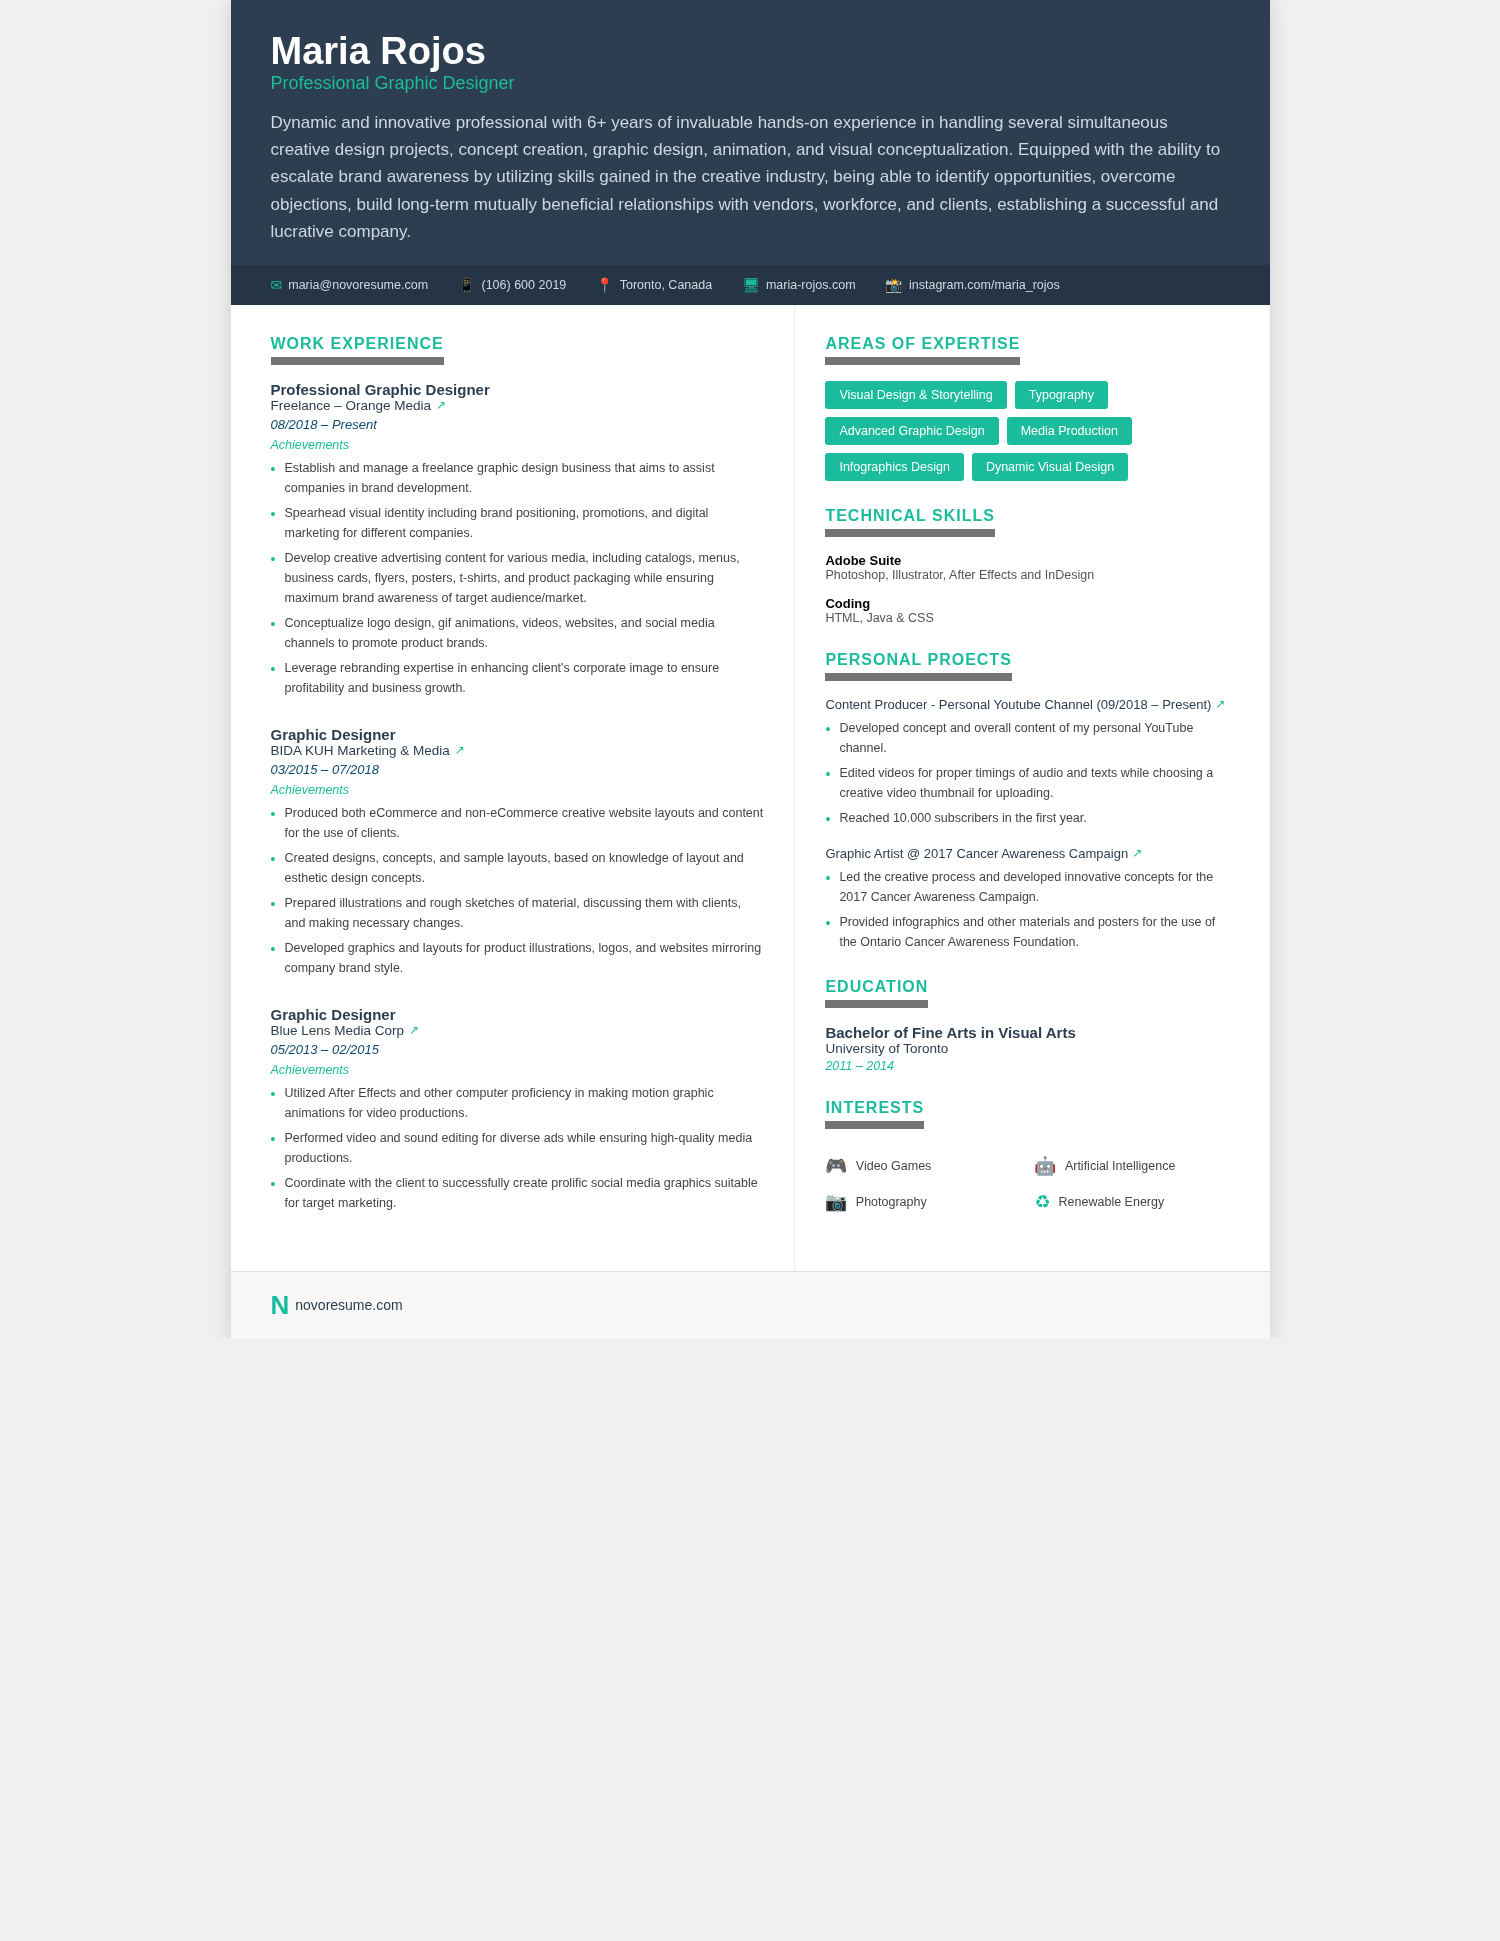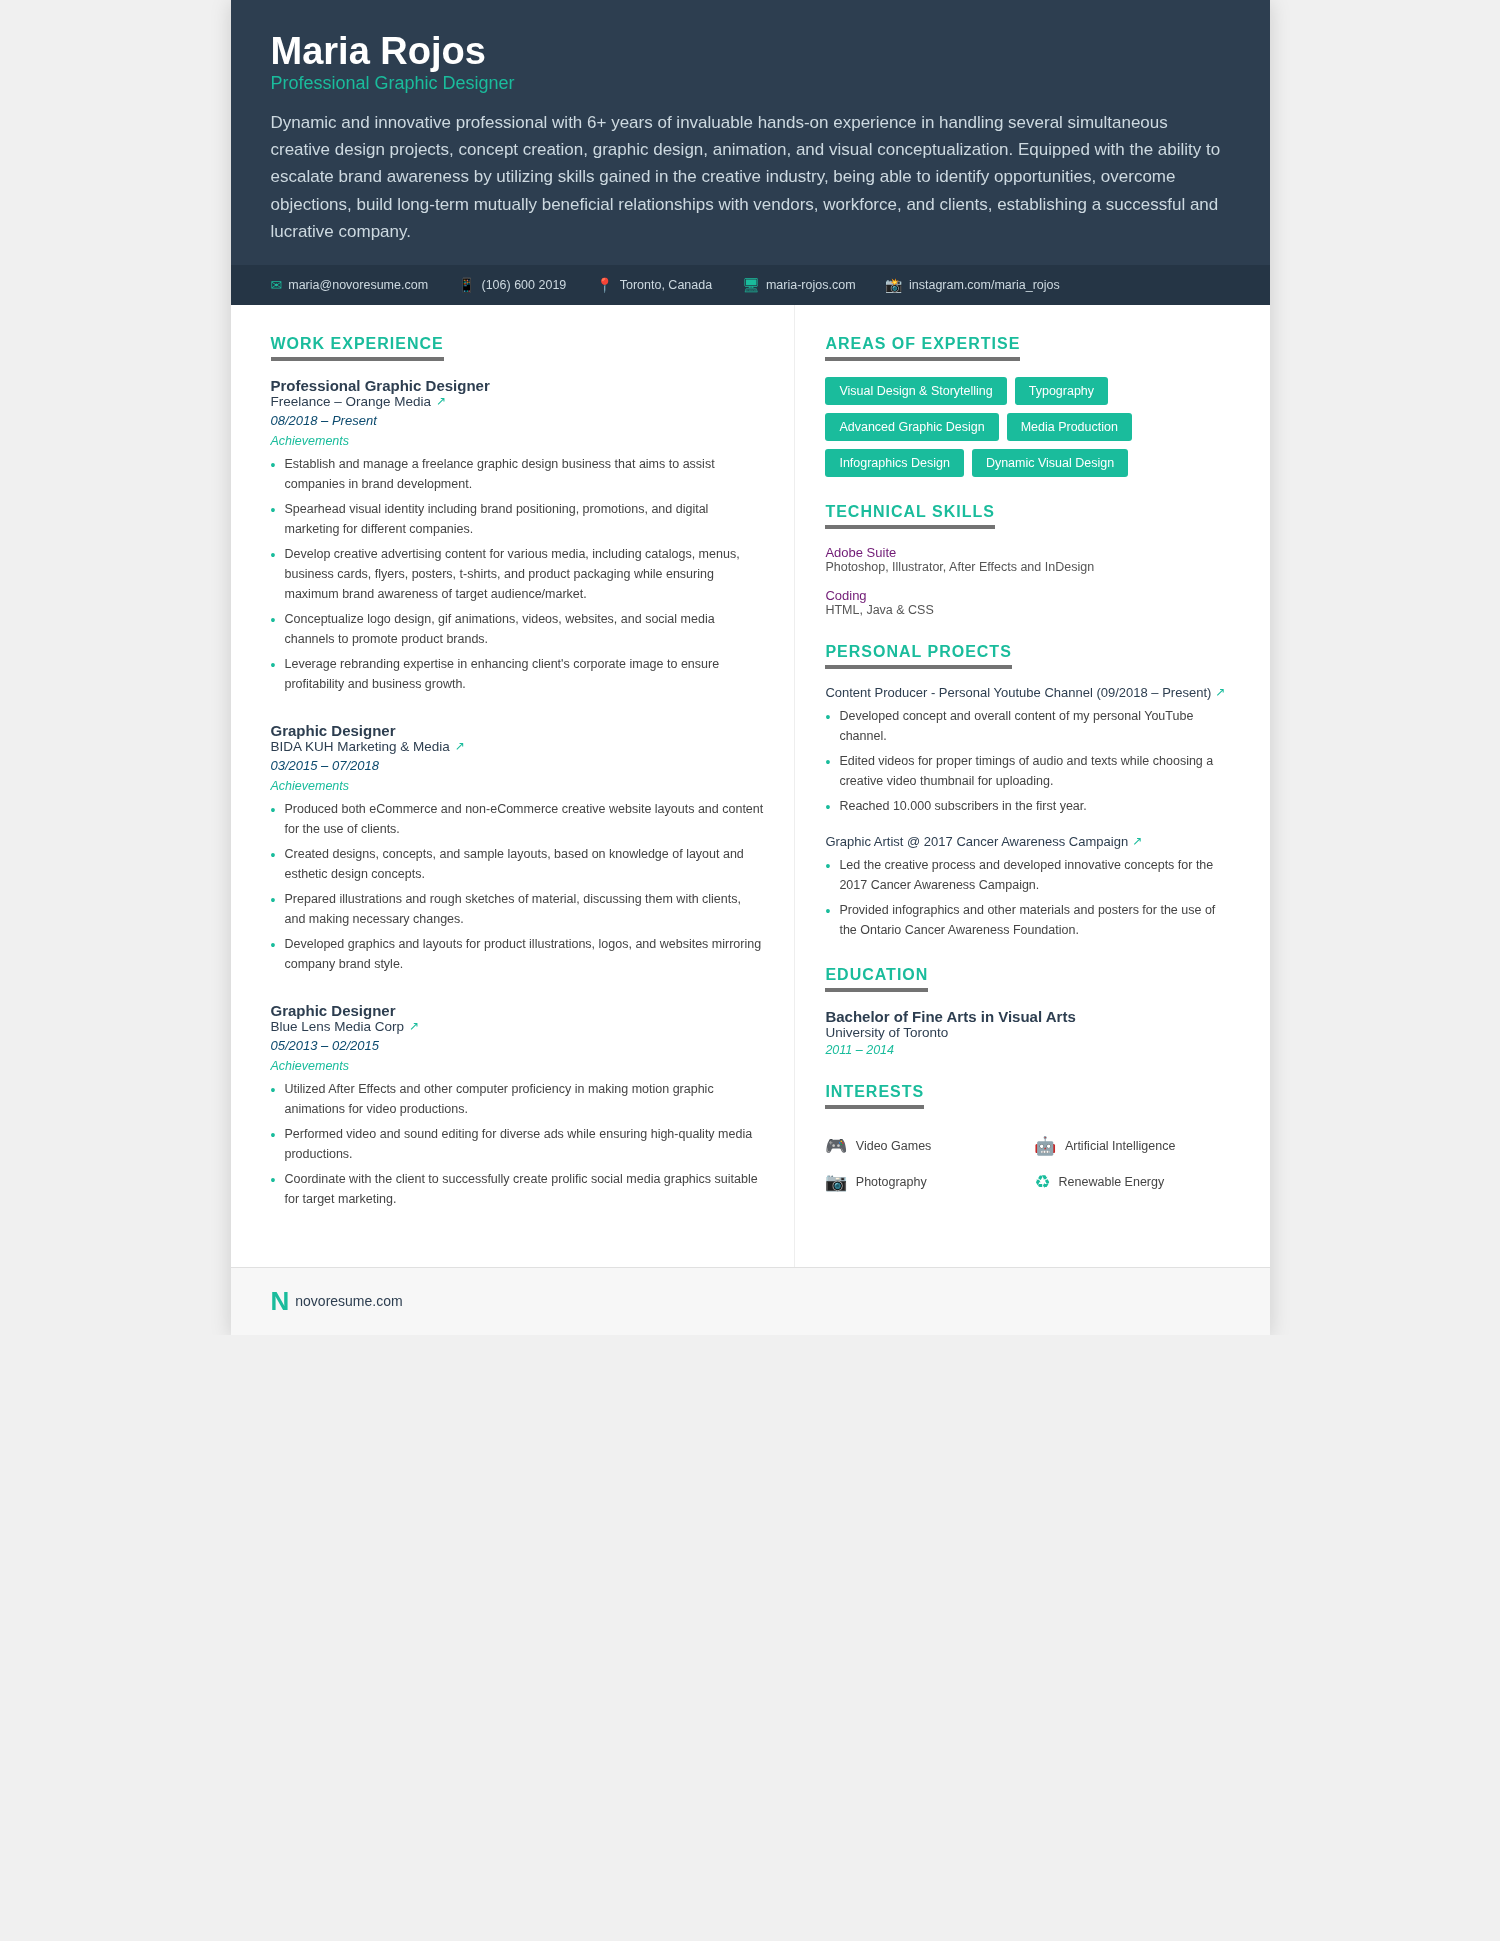--- a/index.html
+++ b/index.html
@@ -16,40 +16,40 @@
     .contact-bar { background: #253545; padding: 12px 40px; display: flex; align-items: center; gap: 30px; flex-wrap: wrap; }
     .contact-item { display: flex; align-items: center; gap: 6px; color: #cdd9e0; font-size: 12.5px; }
     .contact-icon { color: #1abc9c; font-size: 14px; }
 
     
     .main-content { display: flex; padding: 0; }
     .left-col { flex: 1.1; padding: 30px 30px 30px 40px; border-right: 1px solid #eee; }
     .right-col { flex: 0.9; padding: 30px 40px 30px 30px; }
 
     
-    .section-title { font-size: 16px; font-weight: bold; color: #1abc9c; text-transform: uppercase; letter-spacing: 1px; border-bottom: 4px solid #737373; padding-bottom: 4px; margin-bottom: 16px; display: inline-block; }
+    .section-title { font-size: 16px; font-weight: bold; color: #1abc9c; text-transform: uppercase; letter-spacing: 1px; border-bottom: 8px solid #737373; padding-bottom: 4px; margin-bottom: 16px; display: inline-block; }
 
     
     .job { margin-bottom: 28px; }
     .job-title { font-size: 15px; font-weight: bold; color: #2d3e50; }
     .job-company { font-size: 13.5px; color: #2d3e50; display: flex; align-items: center; gap: 5px; }
     .ext-link { color: #1abc9c; font-size: 12px; cursor: pointer; }
     .job-dates { font-size: 13px; color: #0c4a6e; font-style: italic; margin: 4px 0 6px; }
     .achievements-label { font-size: 12.5px; color: #1abc9c; font-style: italic; margin-bottom: 6px; }
     .bullet-list { list-style: none; padding: 0; }
     .bullet-list li { font-size: 12.5px; color: #444; line-height: 1.6; padding-left: 14px; position: relative; margin-bottom: 5px; }
     .bullet-list li::before { content: "•"; color: #1abc9c; position: absolute; left: 0; font-size: 14px; }
 
     
     .tags-container { display: flex; flex-wrap: wrap; gap: 8px; margin-bottom: 20px; }
     .tag { background: #1abc9c; color: #fff; padding: 7px 14px; border-radius: 3px; font-size: 12.5px; font-weight: 500; }
 
     
     .skill-block { margin-bottom: 14px; }
-    .skill-name { font-size: 13px; font-weight: normal; color: #701a75; }
+    .skill-name { font-size: 13px; font-weight: bold; color: #000000; }
     .skill-desc { font-size: 12.5px; color: #555; }
 
     
     .project { margin-bottom: 18px; }
     .project-title { font-size: 13px; color: #2d3e50; font-weight: 500; margin-bottom: 6px; display: flex; align-items: center; gap: 4px; }
 
     
     .edu-degree { font-size: 15px; font-weight: bold; color: #2d3e50; }
     .edu-school { font-size: 13.5px; color: #2d3e50; }
     .edu-dates { font-size: 12.5px; color: #1abc9c; font-style: italic; margin-top: 3px; }

